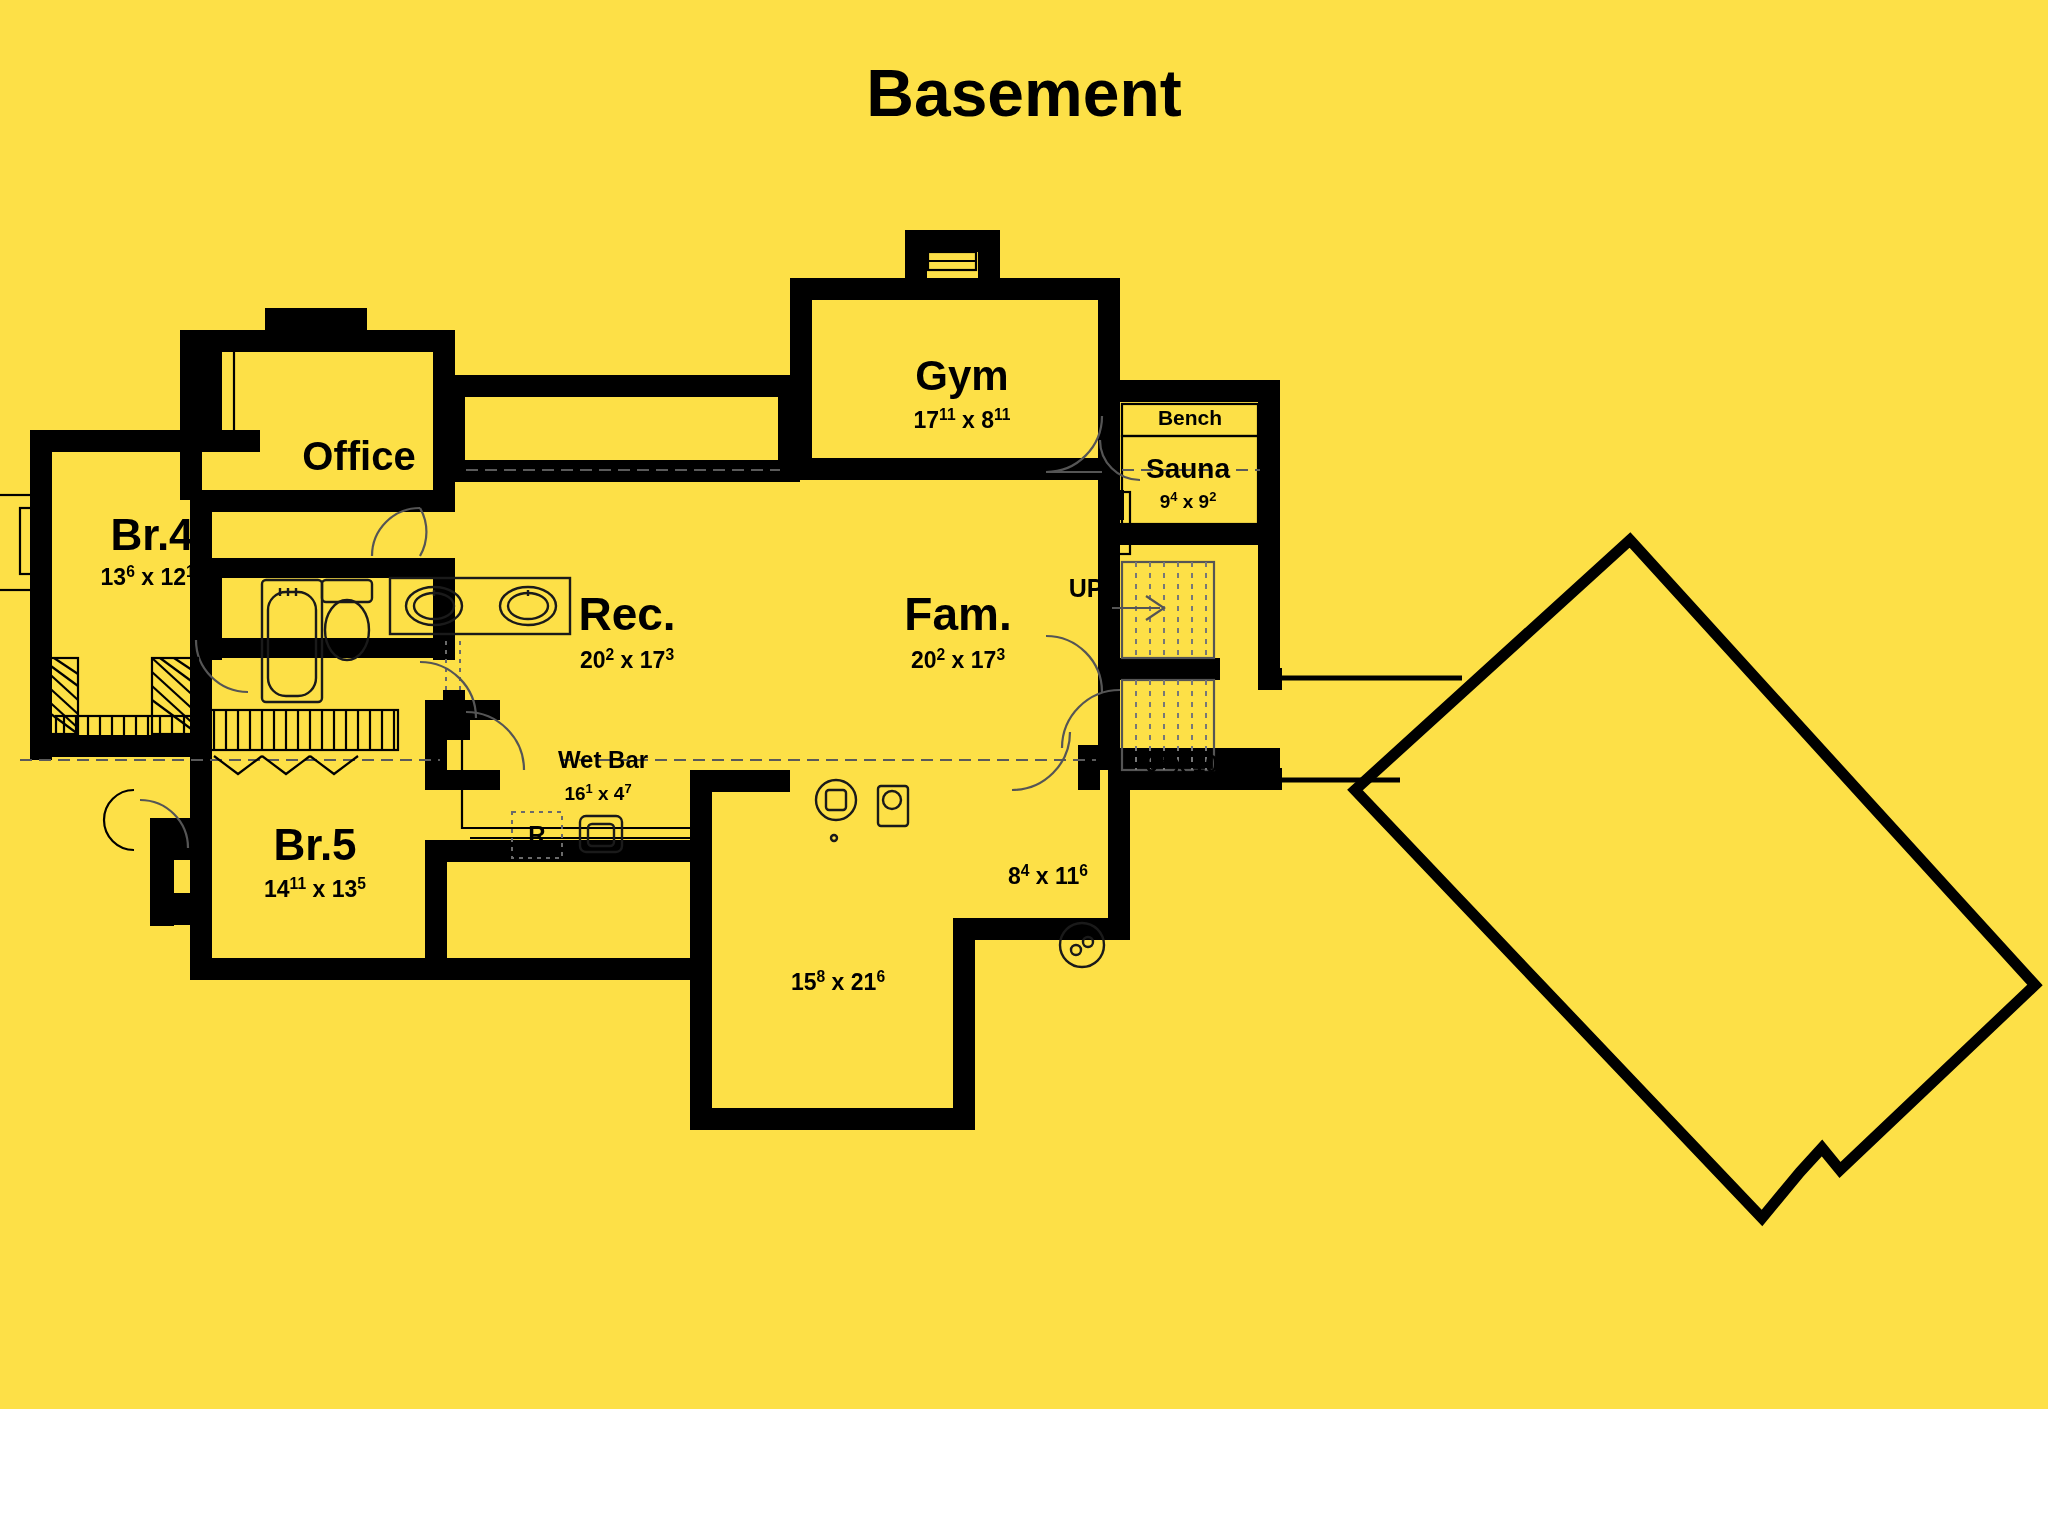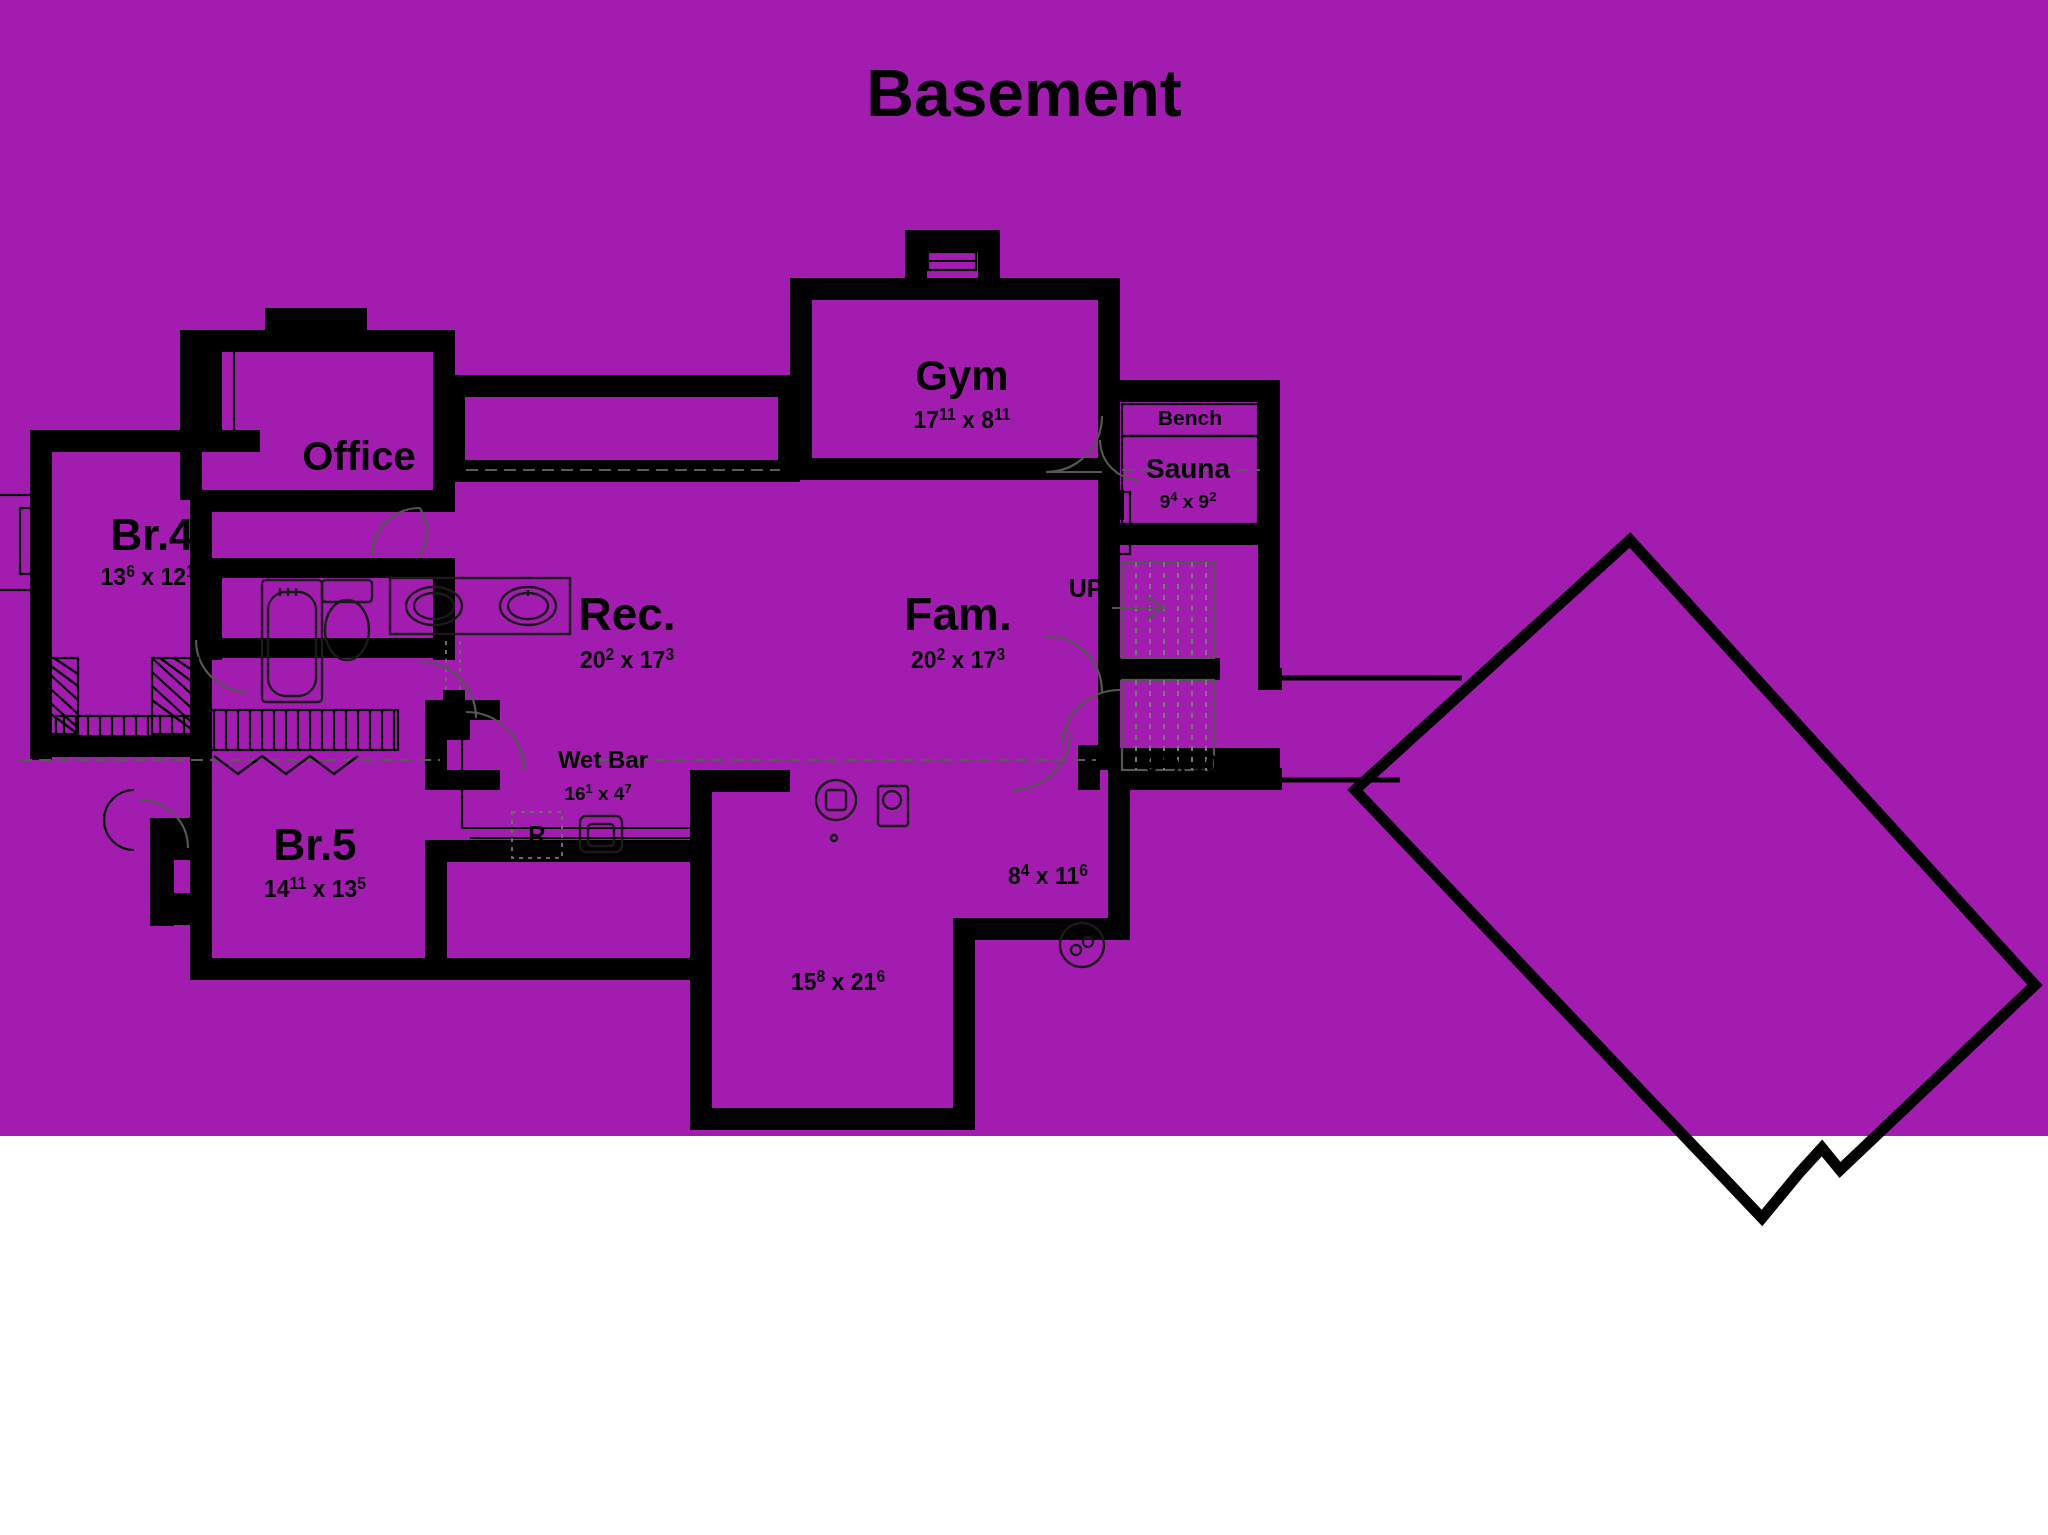--- a/index.html
+++ b/index.html
@@ -10,22 +10,22 @@
   body {
     width: 2048px;
     height: 1535px;
     font-family: "Liberation Sans", sans-serif;
     position: relative;
     overflow: hidden;
   }
   #plan-root {
     position: relative;
     width: 2048px;
-    height: 1136px;
-    background: #a21caf;
+    height: 1409px;
+    background: #fde047;
   }
   .plan-title {
     position: absolute;
     top: 55px;
     left: 0;
     width: 2048px;
     text-align: center;
     font-size: 66px;
     font-weight: bold;
     color: #000000;

